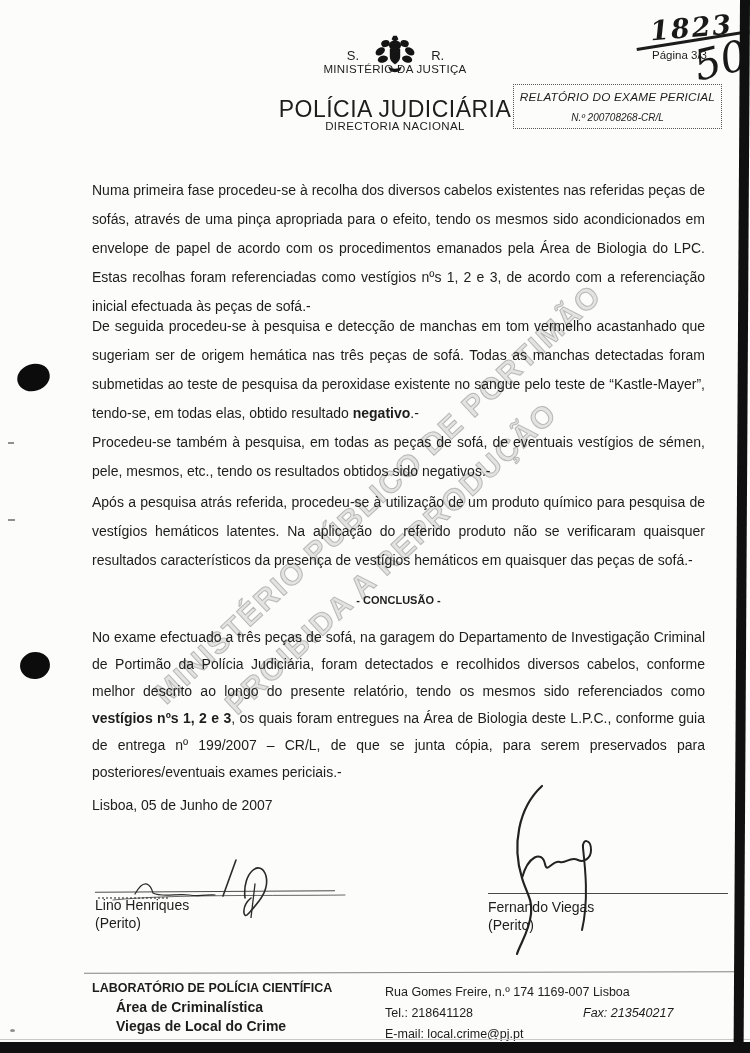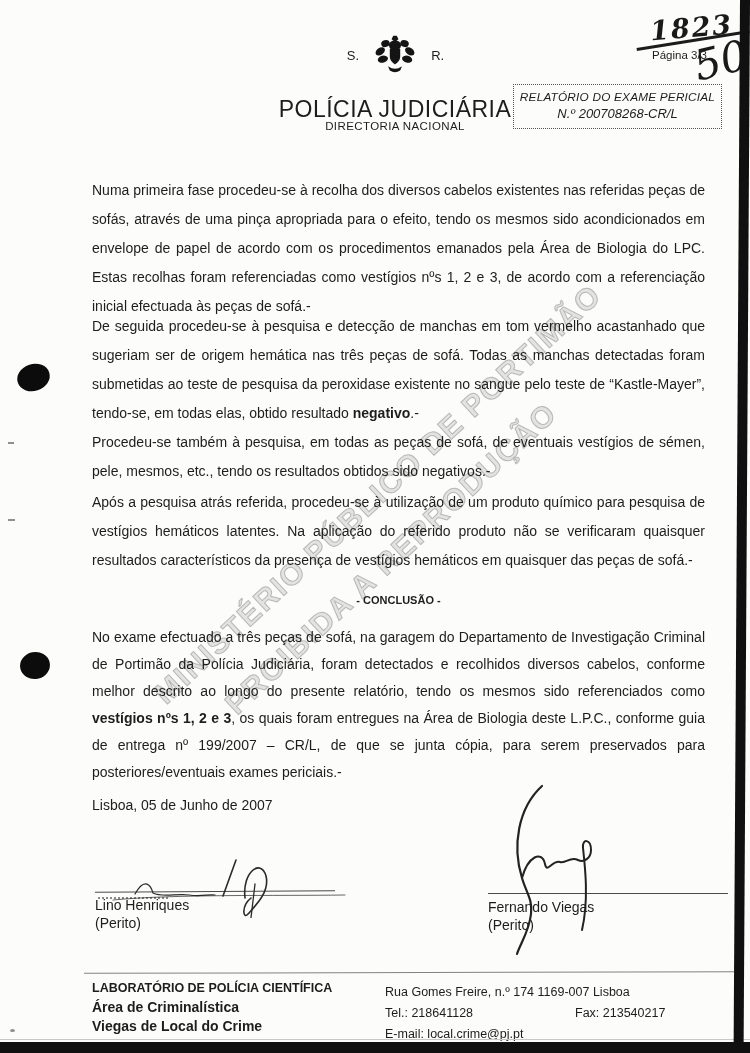--- a/index.html
+++ b/index.html
@@ -29,21 +29,21 @@
     color:rgba(186,186,186,0.38); -webkit-text-stroke:1px rgba(150,150,150,0.62);
   }
 
   
   .crest-row { top:34px; left:318px; width:155px; display:flex; align-items:center; justify-content:center; gap:10px; font-size:13px; z-index:2; }
   .ministry   { top:63px;  left:245px; width:300px; text-align:center; font-size:11.5px; letter-spacing:0.3px; z-index:2; }
   .org        { top:96px;  left:215px; width:360px; text-align:center; font-size:23px; letter-spacing:0.5px; z-index:2; }
   .directorate{ top:120px; left:245px; width:300px; text-align:center; font-size:11.5px; letter-spacing:0.4px; z-index:2; }
   .report-box { top:84px; left:513px; width:207px; height:38px; border:1px dotted #555; text-align:center; padding-top:5px; z-index:2; background:rgba(252,252,250,0.6);font-style:italic; }
   .rb-title { font-size:11.8px; letter-spacing:0.2px; }
-  .rb-num   { font-size:13px; margin-top:2px; }
+  .rb-num   { font-size:10px; margin-top:8px; }
   .pagina   { top:49px; left:652px; font-size:11.5px; z-index:2; }
   .hw { font-family:"DejaVu Serif", serif; font-style:italic; color:#191919; z-index:3; }
   .hw-1823 { top:12px; left:650px; font-size:27px; font-weight:bold; letter-spacing:2px; transform:rotate(-5deg); }
   .hw-strike { top:39px; left:636px; width:114px; height:2.5px; background:#1c1c1c; transform:rotate(-9deg); z-index:3; }
   .hw-50 { top:36px; left:694px; font-size:42px; transform:rotate(-14deg); }
 
   
   .para, .block { left:92px; width:613px; font-size:14px; line-height:29px; text-align:justify; z-index:2; }
   .block p { margin:0; }
   .p1 { top:176px; }
@@ -63,24 +63,24 @@
   .sig-text-right { top:898px; left:488px; }
   .sig-svg { z-index:3; }
   .sig-svg-left  { left:105px; top:848px; }
   .sig-svg-right { left:492px; top:780px; }
   .sig-dots { top:897px; left:98px; width:70px; height:2px; border-top:2px dotted #8a8a8a; z-index:2; }
 
   
   .f-line  { top:972px; left:84px; width:660px; height:1px; background:#828282; transform:rotate(-0.15deg); z-index:2; }
   .f-left  { top:979px; left:92px; font-weight:bold; line-height:19px; z-index:2; }
   .f-lab    { font-size:12.5px; }
-  .f-area, .f-sector { font-size:14px; }
+  .f-area, .f-sector { font-size:14px;margin-left:24px; }
   .f-right { top:982px; left:385px; width:340px; font-size:12.5px; line-height:21px; z-index:2; }
   .f-row { position:relative; }
-  .f-fax { position:absolute; left:190px; top:0; }
+  .f-fax { position:absolute; left:198px; top:0;font-style:italic; }
   .f-faint { top:1039px; left:0; width:750px; height:1px; background:#c8c8c8; z-index:2; }
 </style>
 </head>
 <body>
 
 <div class="page">
 
   <div class="abs watermark">
     <div>MINISTÉRIO PÚBLICO DE PORTIMÃO</div>
     <div>PROIBIDA A REPRODUÇÃO</div>
@@ -99,20 +99,21 @@
           <ellipse cx="47" cy="20" rx="6" ry="4" transform="rotate(35 47 20)"></ellipse>
           <ellipse cx="16" cy="29" rx="6" ry="4" transform="rotate(-15 16 29)"></ellipse>
           <ellipse cx="44" cy="29" rx="6" ry="4" transform="rotate(15 44 29)"></ellipse>
           <path d="M24 17 h12 v9 c0 6 -6 9 -6 9 s-6 -3 -6 -9 z"></path>
           <path d="M22 37 q8 6 16 0 l-2 5 q-6 4 -12 0 z"></path>
         </g>
       </svg>
     </span>
     <span>R.</span>
   </div>
+  <div class="abs ministry">MINISTÉRIO DA JUSTIÇA</div>
   <div class="abs org">POLÍCIA JUDICIÁRIA</div>
   <div class="abs directorate">DIRECTORIA NACIONAL</div>
 
   <div class="abs report-box">
     <div class="rb-title">RELATÓRIO DO EXAME PERICIAL</div>
     <div class="rb-num">N.º 200708268-CR/L</div>
   </div>
 
   <div class="abs hw hw-1823">1823</div>
   <div class="abs hw-strike"></div>

